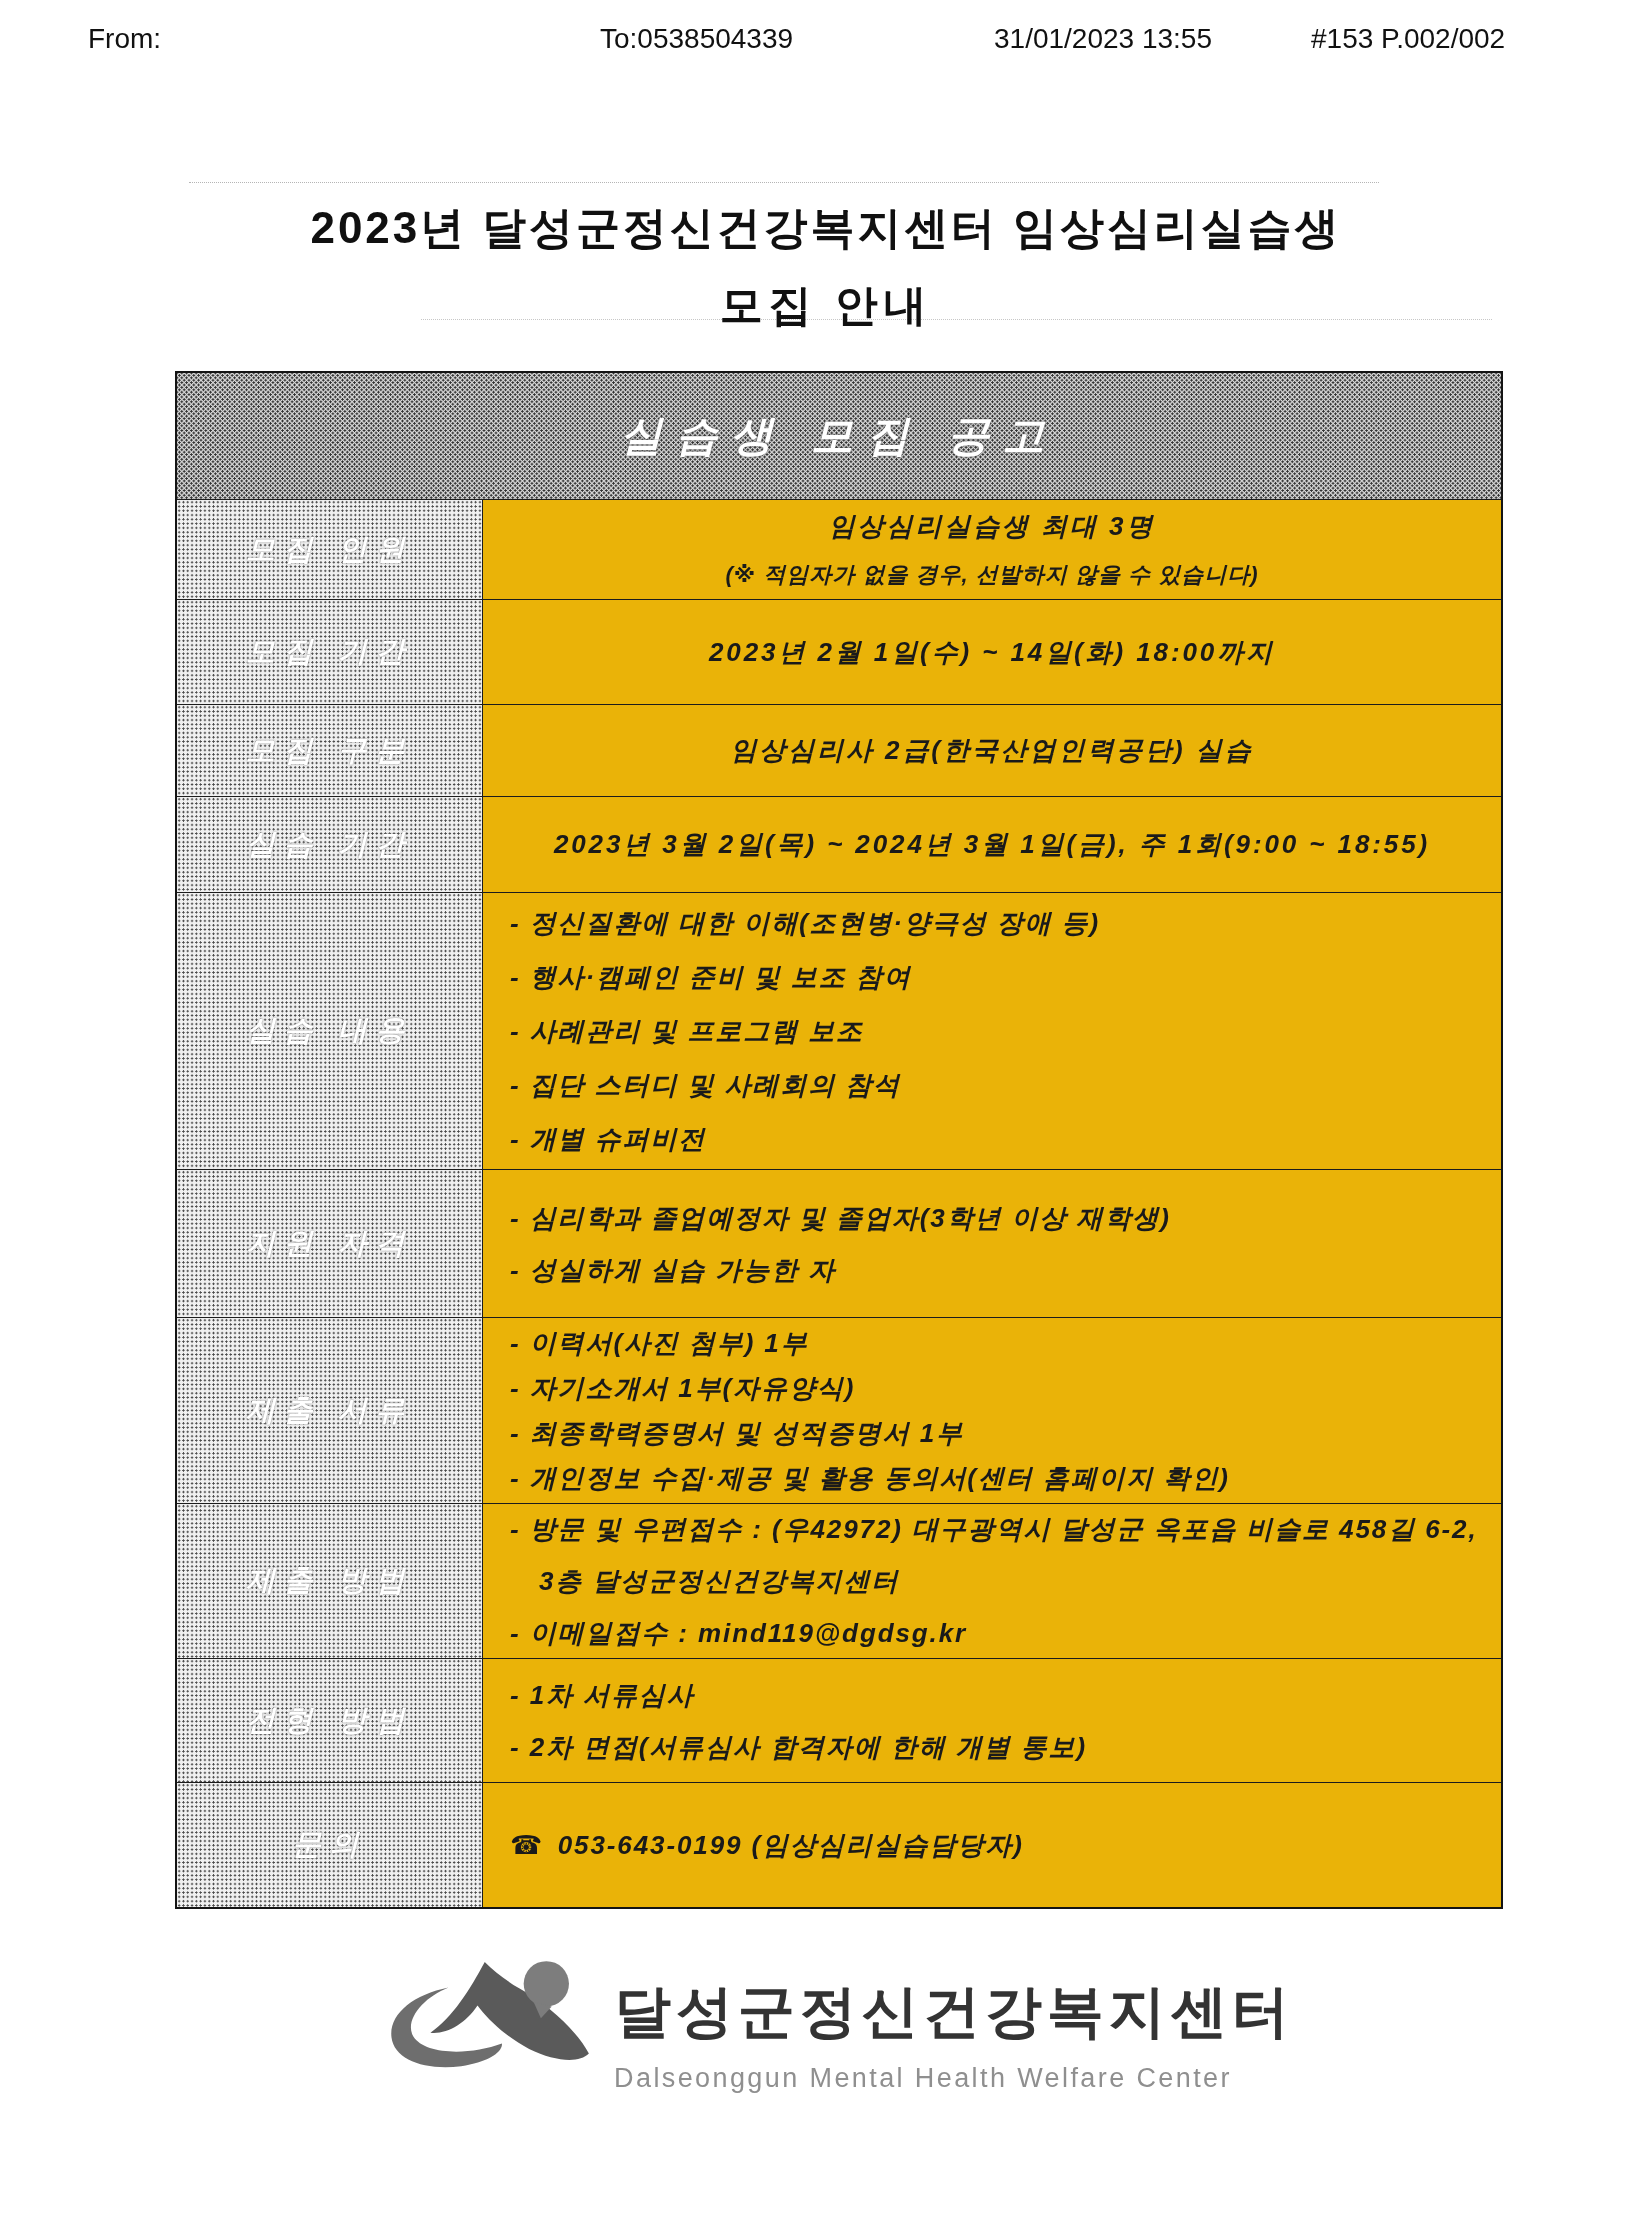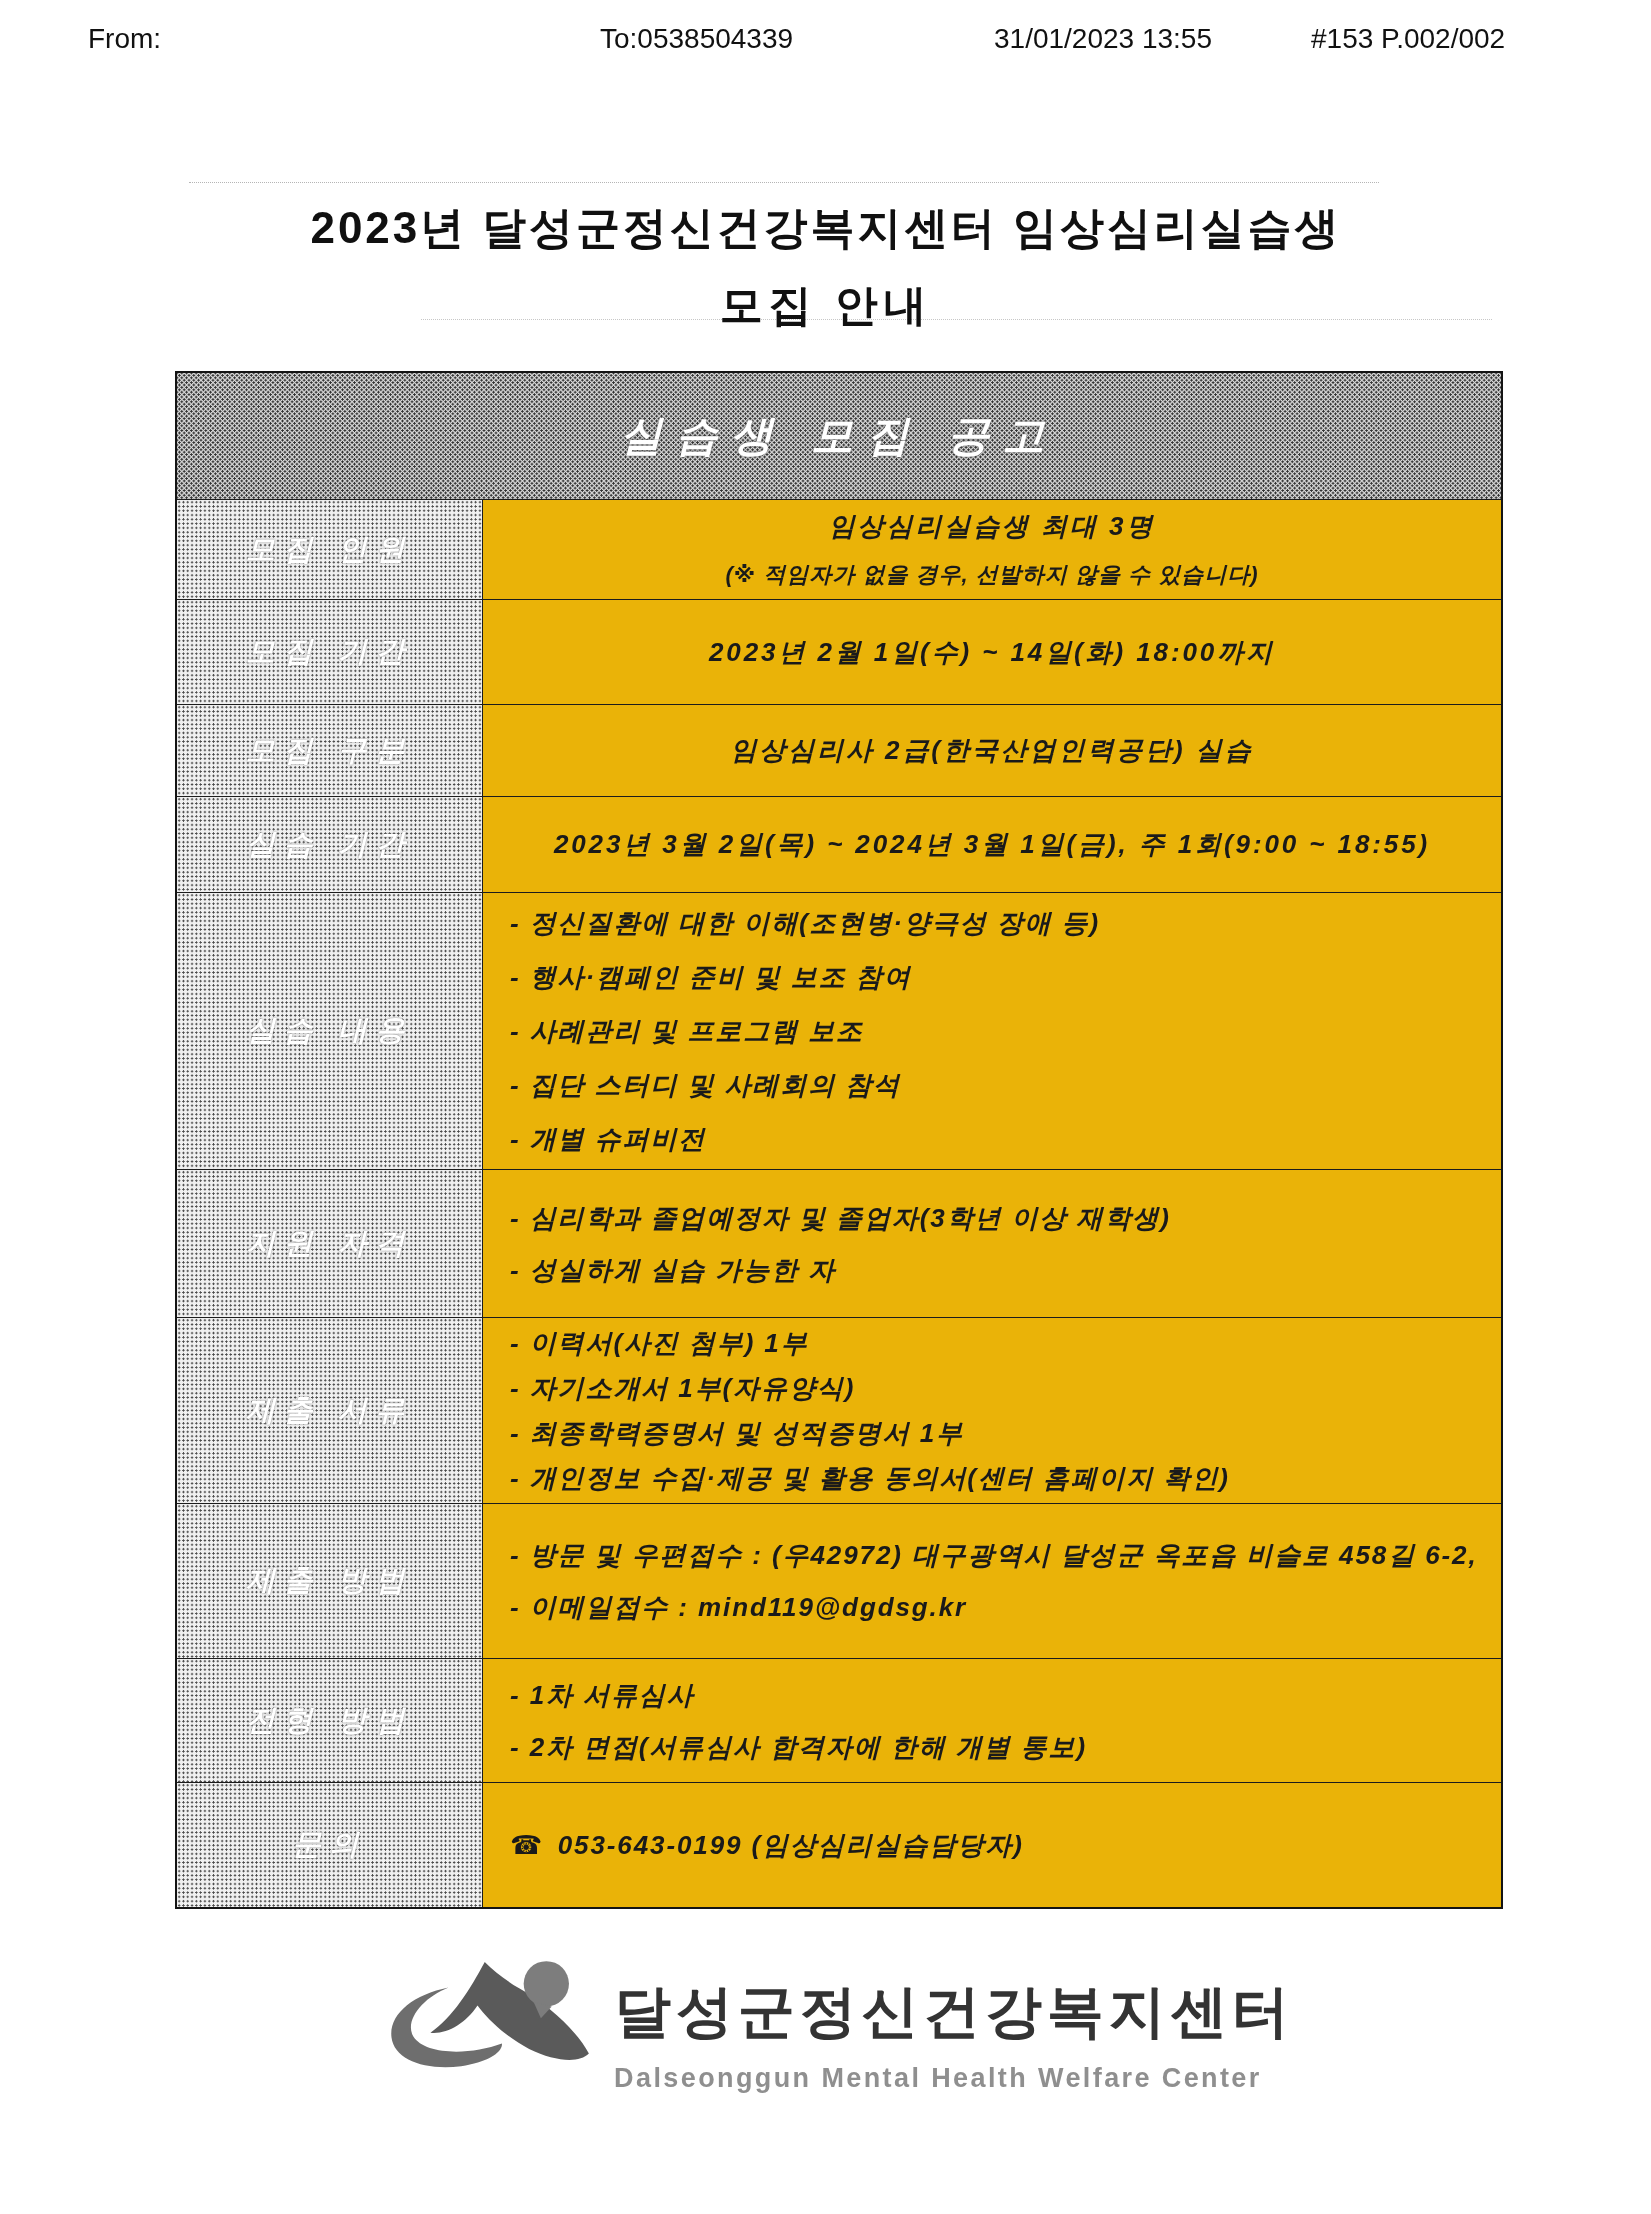--- a/index.html
+++ b/index.html
@@ -56,21 +56,21 @@
   .r8 { height:124px; } .r9 { height:125px; }
   .r6 .content-cell.list .cline { line-height:45px; }
   .r4 .content-cell.list .cline { line-height:54px; }
   .phone-line .p-icon { margin-right:13.4px; }
 
   
   .footer { position:absolute; top:1961px; left:0; width:100%; display:flex; justify-content:center; align-items:flex-start; gap:17px; }
   .logo-mark { width:239px; height:163px; flex:0 0 auto; margin-top:-7.6px; }
   .logo-textblock { display:flex; flex-direction:column; align-items:flex-start; padding-top:13.4px; }
   .logo-ko { font-size:57px; font-weight:700; letter-spacing:4.8px; color:#333333; }
-  .logo-en { font-size:27px; font-weight:700; letter-spacing:2.4px; color:#8f8f8f; margin-top:11.5px; }
+  .logo-en { font-size:27px; font-weight:400; letter-spacing:2.4px; color:#8f8f8f; margin-top:11.5px; }
 </style>
 </head>
 <body>
 
 <div class="page">
 
   <div class="fax-header">
     <span class="fx-from">From:</span>
     <span class="fx-to">To:0538504339</span>
     <span class="fx-dt">31/01/2023 13:55</span>
@@ -144,20 +144,21 @@
         <div class="cline">- 자기소개서 1부(자유양식)</div>
         <div class="cline">- 최종학력증명서 및 성적증명서 1부</div>
         <div class="cline">- 개인정보 수집·제공 및 활용 동의서(센터 홈페이지 확인)</div>
       </div>
     </div>
 
     <div class="trow r7">
       <div class="label-cell">제출 방법</div>
       <div class="content-cell list">
         <div class="cline">- 방문 및 우편접수 : (우42972) 대구광역시 달성군 옥포읍 비슬로 458길 6-2,</div>
+        <div class="cline indent">3층 달성군정신건강복지센터</div>
         <div class="cline">- 이메일접수 : mind119@dgdsg.kr</div>
       </div>
     </div>
 
     <div class="trow r8">
       <div class="label-cell">전형 방법</div>
       <div class="content-cell list">
         <div class="cline">- 1차 서류심사</div>
         <div class="cline">- 2차 면접(서류심사 합격자에 한해 개별 통보)</div>
       </div>

